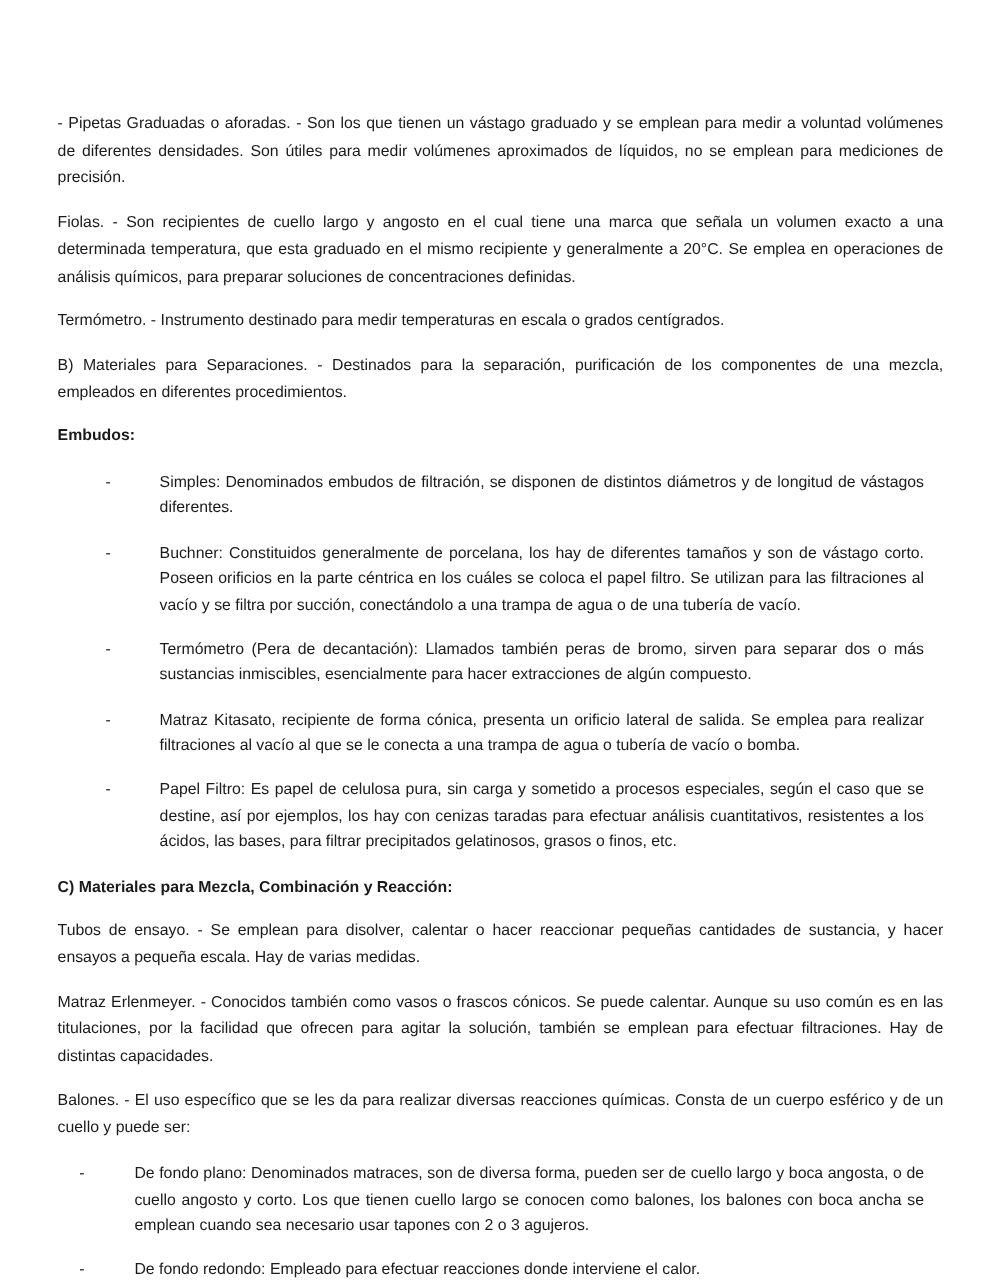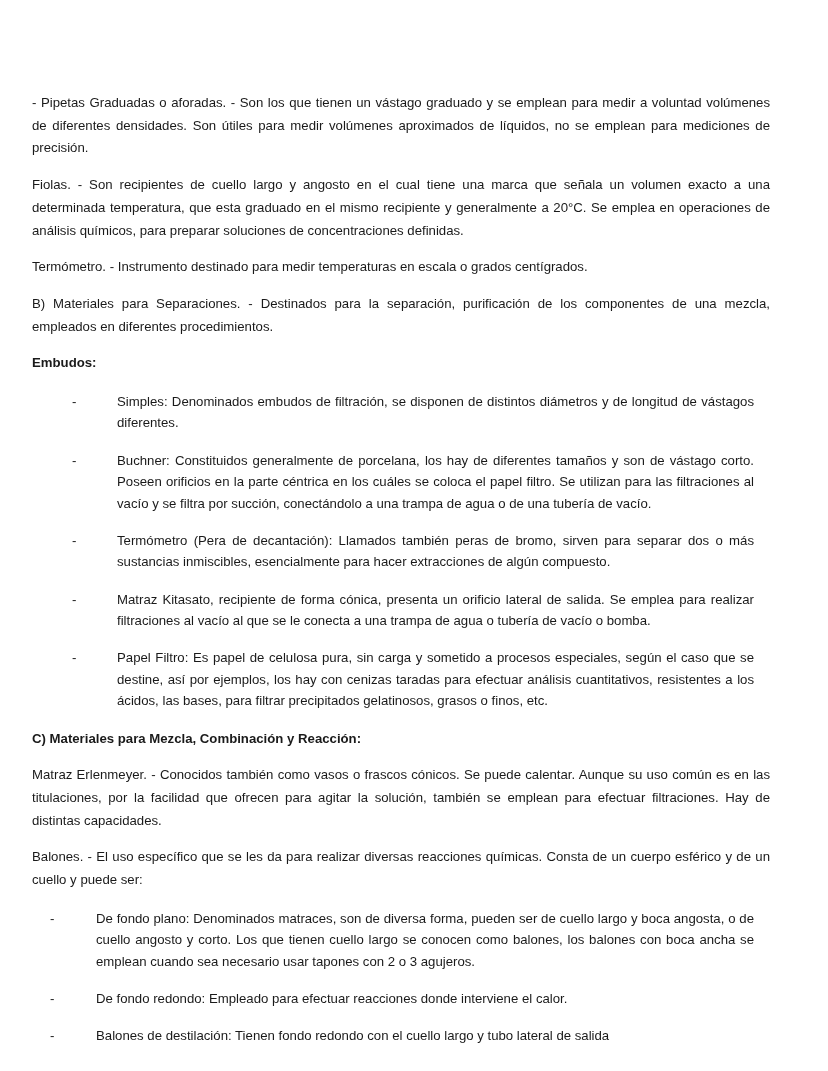--- a/index.html
+++ b/index.html
@@ -13,21 +13,21 @@
     font-family: "Liberation Sans", sans-serif;
     color: #1a1a1a;
     -webkit-font-smoothing: antialiased;
   }
   .page {
     position: relative;
     width: 828px;
     height: 1071px;
     background: #ffffff;
     box-sizing: border-box;
-    padding: 92px 42px 0 32px;
+    padding: 92px 42px 0 48px;
   }
   .doc-body {
     width: 738px;
   }
   p.para {
     margin: 0 0 14px 0;
     font-size: 13.2px;
     line-height: 1.72;
     text-align: justify;
     text-justify: inter-word;
@@ -94,20 +94,21 @@
     <ul class="dash-list level-deep">
       <li>Simples: Denominados embudos de filtración, se disponen de distintos diámetros y de longitud de vástagos diferentes.</li>
       <li>Buchner: Constituidos generalmente de porcelana, los hay de diferentes tamaños y son de vástago corto. Poseen orificios en la parte céntrica en los cuáles se coloca el papel filtro. Se utilizan para las filtraciones al vacío y se filtra por succión, conectándolo a una trampa de agua o de una tubería de vacío.</li>
       <li>Termómetro (Pera de decantación): Llamados también peras de bromo, sirven para separar dos o más sustancias inmiscibles, esencialmente para hacer extracciones de algún compuesto.</li>
       <li>Matraz Kitasato, recipiente de forma cónica, presenta un orificio lateral de salida. Se emplea para realizar filtraciones al vacío al que se le conecta a una trampa de agua o tubería de vacío o bomba.</li>
       <li>Papel Filtro: Es papel de celulosa pura, sin carga y sometido a procesos especiales, según el caso que se destine, así por ejemplos, los hay con cenizas taradas para efectuar análisis cuantitativos, resistentes a los ácidos, las bases, para filtrar precipitados gelatinosos, grasos o finos, etc.</li>
     </ul>
 
     <p class="heading">C) Materiales para Mezcla, Combinación y Reacción:</p>
 
+    <p class="para"><span class="lead">Tubos de ensayo. - </span><span>Se emplean para disolver, calentar o hacer reaccionar pequeñas cantidades de sustancia, y hacer ensayos a pequeña escala. Hay de varias medidas.</span></p>
 
 
     <p class="para"><span class="lead">Matraz Erlenmeyer. - </span><span>Conocidos también como vasos o frascos cónicos. Se puede calentar. Aunque su uso común es en las titulaciones, por la facilidad que ofrecen para agitar la solución, también se emplean para efectuar filtraciones. Hay de distintas capacidades.</span></p>
 
     <p class="para"><span class="lead">Balones. - </span><span>El uso específico que se les da para realizar diversas reacciones químicas. Consta de un cuerpo esférico y de un cuello y puede ser:</span></p>
 
     <ul class="dash-list level-shallow">
       <li>De fondo plano: Denominados matraces, son de diversa forma, pueden ser de cuello largo y boca angosta, o de cuello angosto y corto. Los que tienen cuello largo se conocen como balones, los balones con boca ancha se emplean cuando sea necesario usar tapones con 2 o 3 agujeros.</li>
       <li>De fondo redondo: Empleado para efectuar reacciones donde interviene el calor.</li>
       <li>Balones de destilación: Tienen fondo redondo con el cuello largo y tubo lateral de salida</li>

